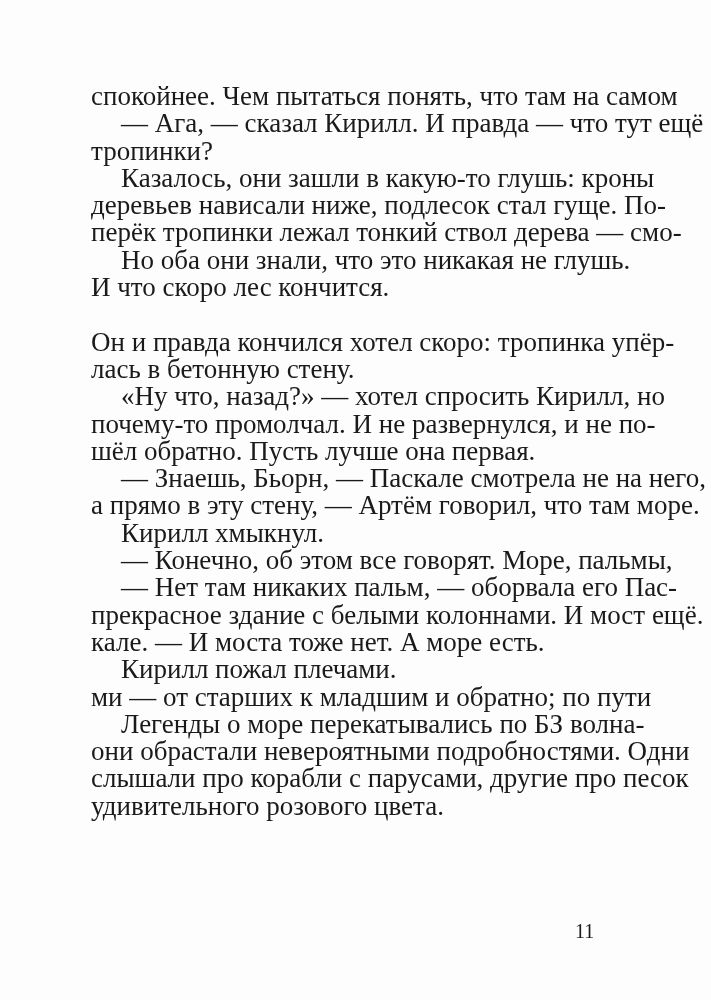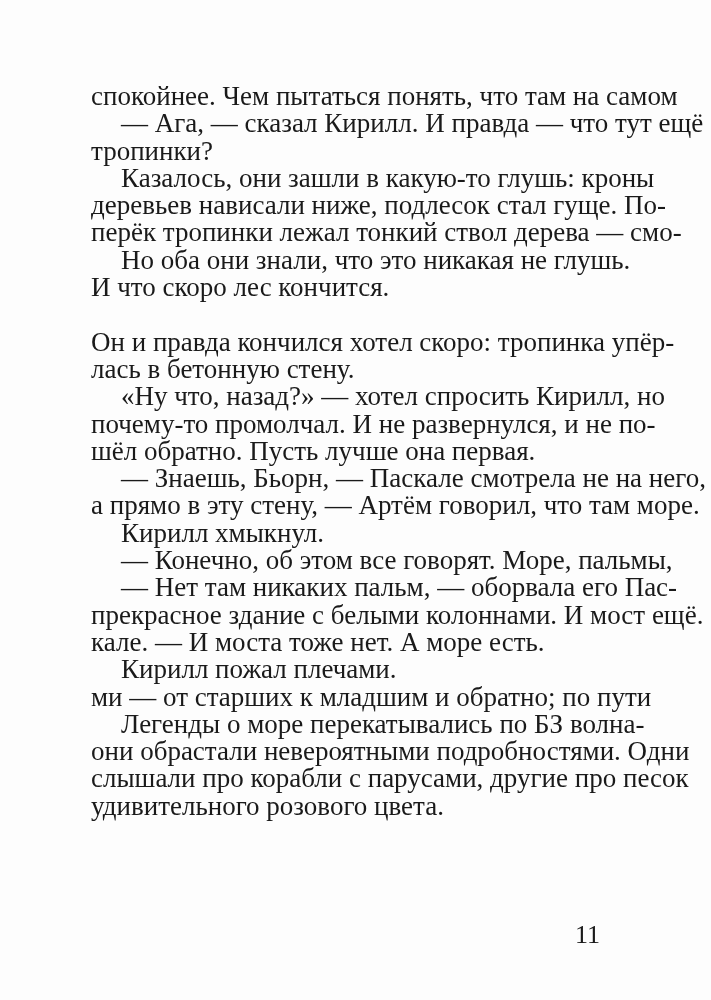--- a/index.html
+++ b/index.html
@@ -27,21 +27,21 @@
     height: 27.3px;
   }
   .line.last { text-align-last: left; }
   .line.indent { padding-left: 30px; font-family: Liberation Serif, serif; }
   .gap { height: 27.3px; }
   .page-number {
     position: absolute;
     left: 575px;
     top: 920px;
     font-family: "Liberation Serif", "DejaVu Serif", serif;
-    font-size: 26px;
+    font-size: 20px;
     color: #1a1a1a;
   }
 </style>
 </head>
 <body>
 
 <div class="page">
   <span class="line last">спокойнее. Чем пытаться понять, что там на самом</span>
   <span class="line indent last">— Ага, — сказал Кирилл. И правда — что тут ещё</span>
   <span class="line last">тропинки?</span>

